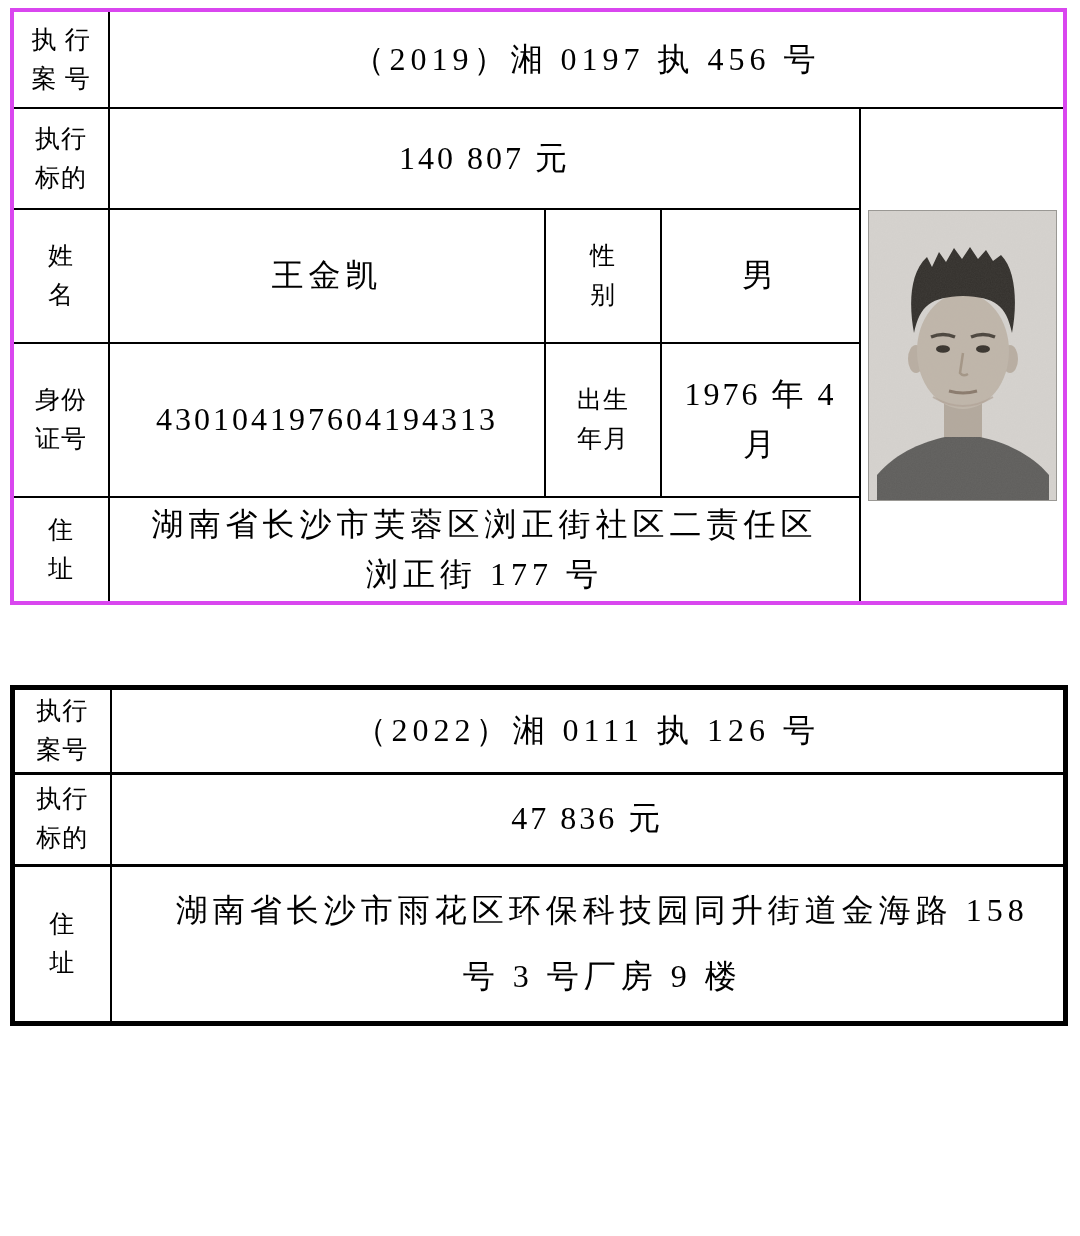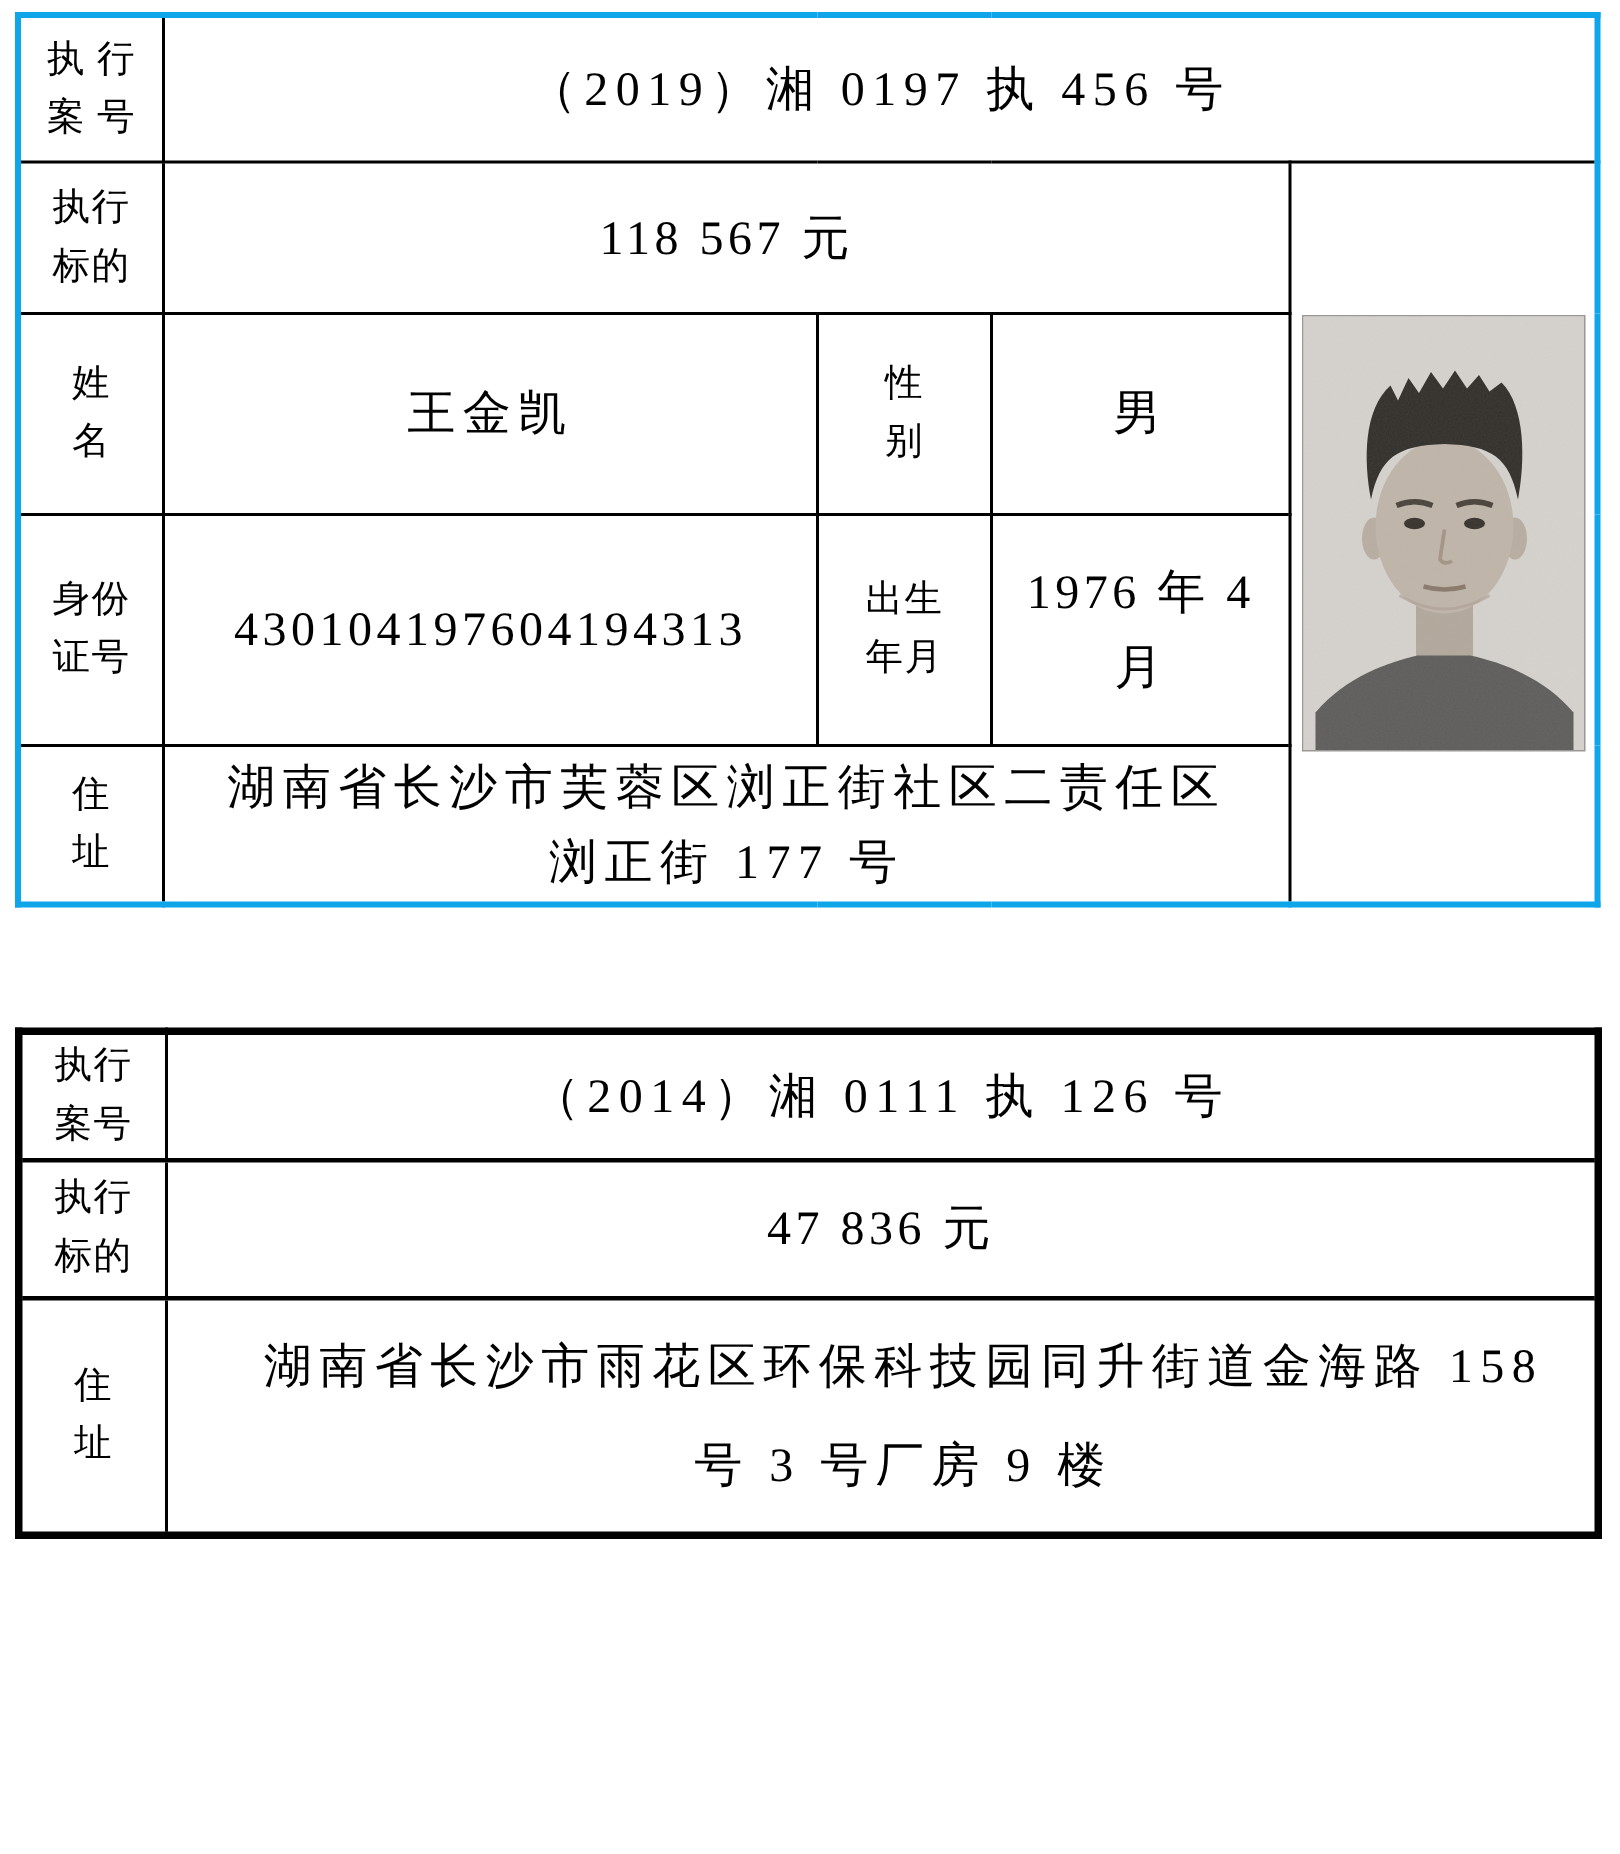--- a/index.html
+++ b/index.html
@@ -10,21 +10,21 @@
     font-family: "Liberation Serif", "DejaVu Serif", serif;
     overflow: hidden;
   }
   .doc { padding: 8px 0 0 10px; }
 
   table {
     border-collapse: collapse;
     table-layout: fixed;
   }
   .t1, .t2 { width: 1053px; }
-  .t1 { border: 4px solid #0ea5e9; }
+  .t1 { border: 4px solid #d946ef; }
   .t2 { border: 5px solid #000; margin-top: 80px; }
   .t1 td { border: 2px solid #000; }
   .t2 td { border: 2px solid #000; border-top-width: 3px; border-bottom-width: 3px; }
 
   td {
     vertical-align: middle;
     text-align: center;
     overflow: hidden;
     padding: 2px 6px;
   }
@@ -67,21 +67,21 @@
     </colgroup>
     <tbody>
         <tr style="height:98px">
       <td class="label">执 行
 案 号</td>
       <td class="value" colspan="4">（2019）湘 0197 执 456 号</td>
     </tr>
     <tr style="height:101px">
       <td class="label">执行
 标的</td>
-      <td class="value num" colspan="3">118 567 元</td>
+      <td class="value num" colspan="3">140 807 元</td>
       <td class="photo-cell" rowspan="4">
         <div class="photo">
           <svg width="187" height="289" viewBox="0 0 187 289" xmlns="http://www.w3.org/2000/svg">
             <defs>
               <filter id="noise" x="0" y="0" width="100%" height="100%">
                 <feTurbulence type="fractalNoise" baseFrequency="0.8" numOctaves="2" result="n"></feTurbulence>
                 <feColorMatrix in="n" type="matrix" values="0 0 0 0 0.45  0 0 0 0 0.44  0 0 0 0 0.42  0 0 0 0.6 0"></feColorMatrix>
               </filter>
             </defs>
             <rect width="187" height="289" fill="#d6d3cf"></rect>
@@ -142,21 +142,21 @@
 
   <table class="t2">
     <colgroup>
       <col style="width:98px">
         <col style="width:955px">
     </colgroup>
     <tbody>
         <tr style="height:80px">
       <td class="label">执行
 案号</td>
-      <td class="value">（2014）湘 0111 执 126 号</td>
+      <td class="value">（2022）湘 0111 执 126 号</td>
     </tr>
     <tr style="height:92px">
       <td class="label">执行
 标的</td>
       <td class="value num">47 836 元</td>
     </tr>
     <tr style="height:158px">
       <td class="label">住
 址</td>
       <td class="value addr2">湖南省长沙市雨花区环保科技园同升街道金海路 158

